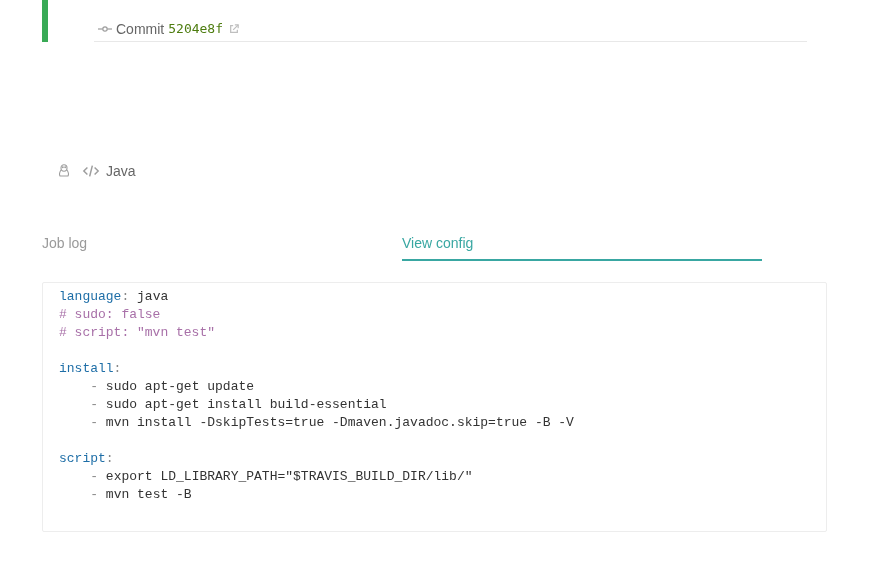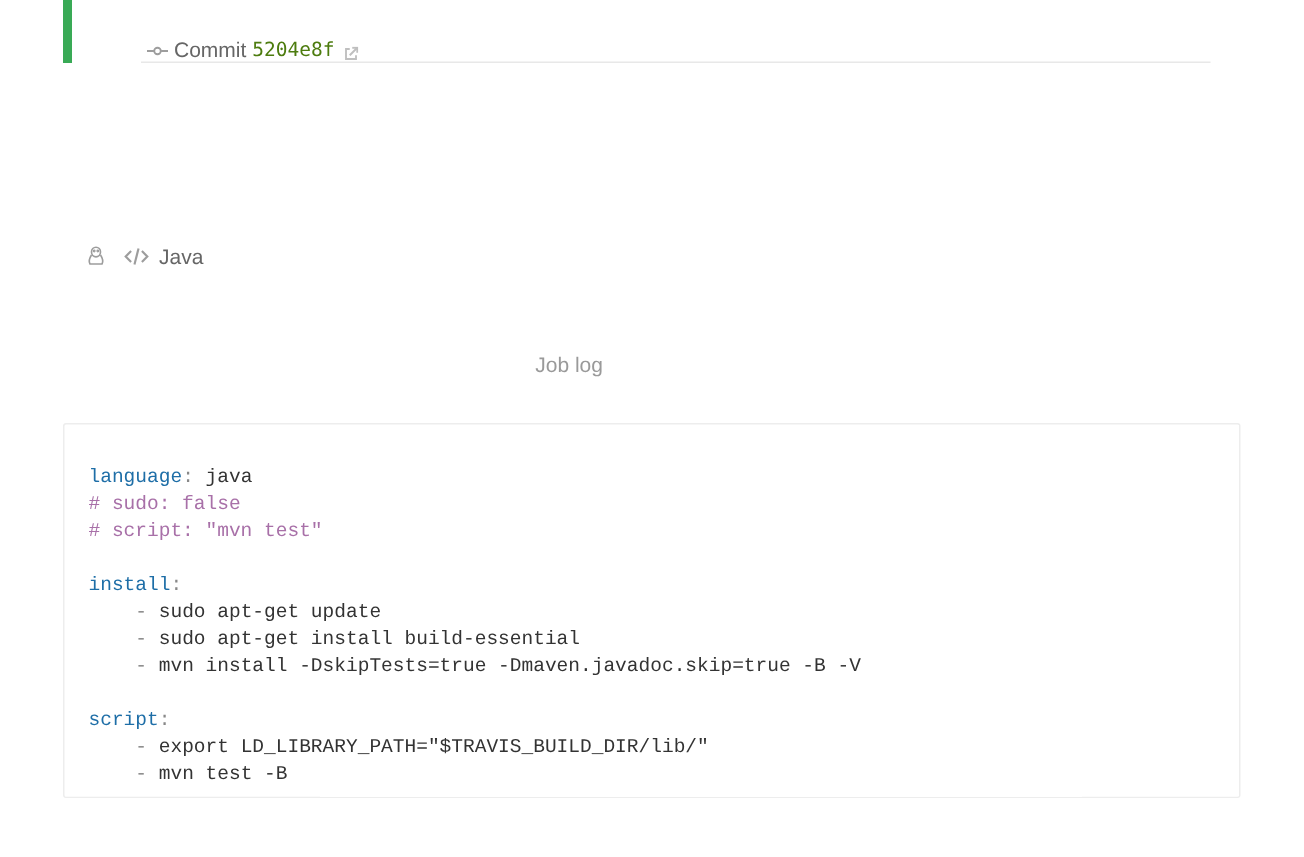--- a/index.html
+++ b/index.html
@@ -1,36 +1,36 @@
 <!DOCTYPE html>
 <html><head>
   <meta charset="utf-8">
   <style>
     *{box-sizing:border-box;margin:0;padding:0}
     body{font-family:-apple-system,BlinkMacSystemFont,"Segoe UI",Helvetica,Arial,sans-serif;font-size:14px;color:#333;background:#fff;width:869px;height:571px;position:relative}
     .build-card{position:absolute;left:42px;top:0;right:42px;border-left:6px solid #39aa56;background:#fff}
     .build-card .content{padding-left:46px;padding-right:20px}
     .meta{padding-top:16px}
-    .meta-row{display:flex;align-items:flex-end;height:25px;color:#666;font-size:14px}
+    .meta-row{display:flex;align-items:center;height:25px;color:#666;font-size:14px}
     .meta-row .icon-slot{width:22px;display:inline-flex;align-items:center;justify-content:center;color:#9d9d9d}
     .meta-row .label{color:#666}
     .meta-row .code{font-family:"SFMono-Regular",Consolas,Menlo,monospace;font-size:13px;color:#4d7c0f;margin-left:4px}
     .meta-row .ext{margin-left:6px;color:#bfbfbf;display:inline-flex}
     .author{display:flex;align-items:center;margin-top:12px;padding-bottom:18px}
     .avatar{width:20px;height:20px;border-radius:50%;background:linear-gradient(135deg,#b35a3b 35%,#7b3fbf 70%);display:inline-block;margin-right:8px}
     .author-name{color:#5f5f5f}
     .divider{border:none;border-top:1px solid #e8e8e8;margin:0}
     .env{position:absolute;left:56px;top:163px;display:flex;align-items:center;color:#9d9d9d;font-size:14px}
     .env svg{display:block}
     .env .sep{width:10px}
     .env .lang{color:#666;margin-left:6px}
     .tabs{position:absolute;left:42px;right:42px;top:225px;display:flex}
-    .tab{flex:0 0 360px;text-align:right;height:36px;line-height:36px;font-size:14px;color:#9a9a9a;cursor:pointer;border-bottom:2px solid transparent}
+    .tab{flex:0 0 360px;text-align:left;height:36px;line-height:36px;font-size:14px;color:#9a9a9a;cursor:pointer;border-bottom:2px solid transparent}
     .tab.active{color:#39a7a2;border-bottom:2px solid #39a7a2}
-    .config-panel{position:absolute;left:42px;right:42px;top:282px;border:1px solid #ededed;border-radius:2px;background:#fff;padding:26px 16px;height:250px;overflow:auto}
+    .config-panel{position:absolute;left:42px;right:42px;top:282px;border:1px solid #ededed;border-radius:2px;background:#fff;padding:5px 16px;height:250px;overflow:auto}
     pre.cfg{font-family:"SFMono-Regular",Consolas,"Liberation Mono",Menlo,monospace;font-size:13px;line-height:18px;white-space:pre}
     pre.cfg .k{color:#1e6ea7}
     pre.cfg .p{color:#888}
     pre.cfg .c{color:#a870a8}
     pre.cfg .v{color:#333}
   </style>
 </head>
 <body>
 
 <div class="build-card">
@@ -74,20 +74,21 @@
         <polyline points="6,3 2,7 6,11"></polyline>
         <polyline points="14,3 18,7 14,11"></polyline>
         <line x1="11.5" y1="1" x2="8.5" y2="13"></line>
       </svg>
   </span>
   <span class="lang">Java</span>
 </div>
 
 <div class="tabs">
   <div class="tab">Job log</div>
+  <div class="tab active">View config</div>
 </div>
 
 <div class="config-panel">
   <pre class="cfg" id="config-pre"><span class="k">language</span><span class="p">: </span><span class="v">java</span>
 <span class="c"># sudo: false</span>
 <span class="c"># script: "mvn test"</span>
 
 <span class="k">install</span><span class="p">:</span>
     <span class="p">- </span><span class="v">sudo apt-get update</span>
     <span class="p">- </span><span class="v">sudo apt-get install build-essential</span>

